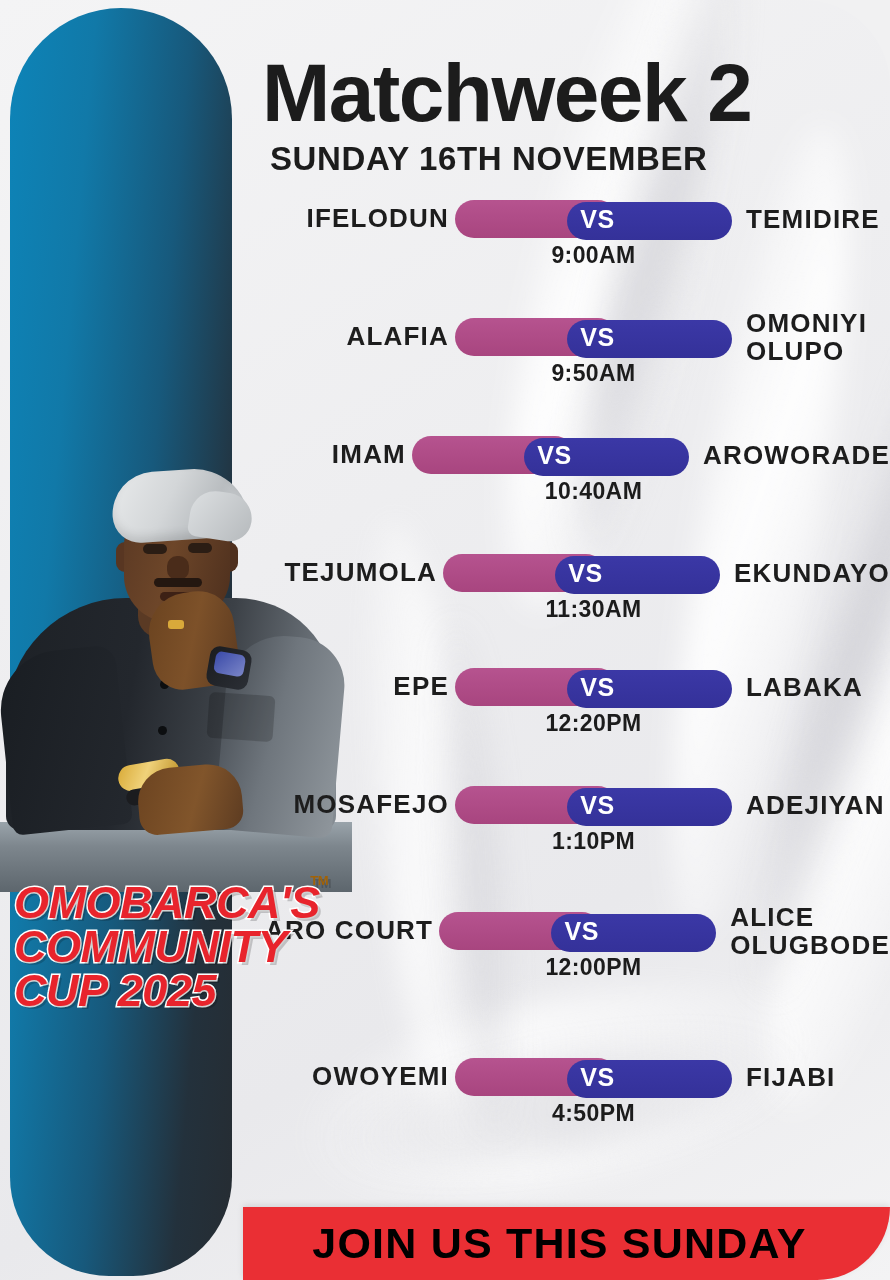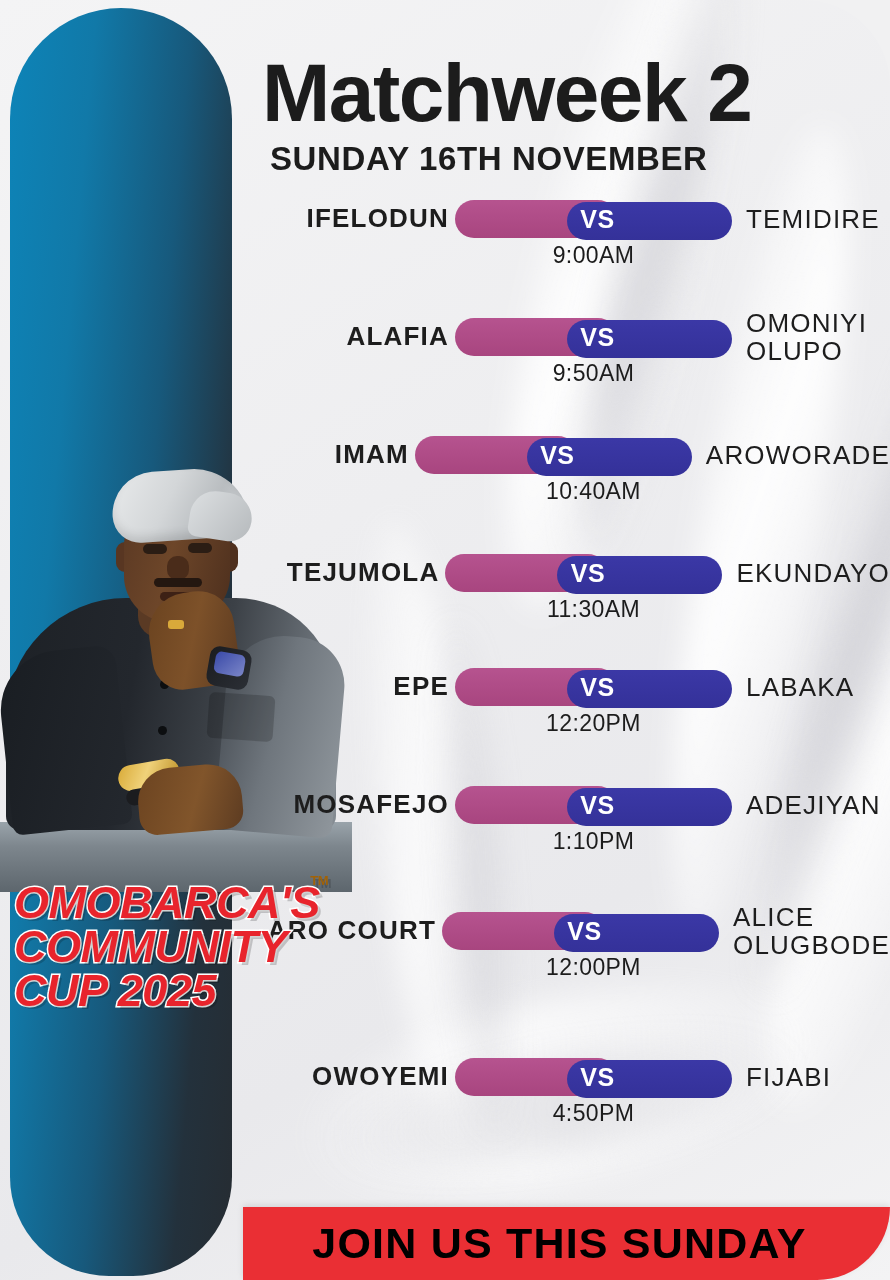--- a/index.html
+++ b/index.html
@@ -272,33 +272,33 @@
     letter-spacing: 0.5px;
     z-index: 3;
     padding-left: 8px;
     box-sizing: border-box;
   }
   .team-away {
     flex: 1;
     padding-left: 14px;
     box-sizing: border-box;
     font-size: 26px;
-    font-weight: 400;
+    font-weight: 700;
     color: #1d1d1d;
     letter-spacing: 1.2px;
     line-height: 1.08;
   }
   .fx-time {
     position: absolute;
     left: 455px;
     top: 44px;
     width: 277px;
     text-align: center;
     font-size: 23px;
-    font-weight: 400;
+    font-weight: 700;
     color: #1c1c1c;
     letter-spacing: 0.4px;
   }
 
   
   .banner {
     position: absolute;
     left: 243px;
     top: 1207px;
     width: 647px;

